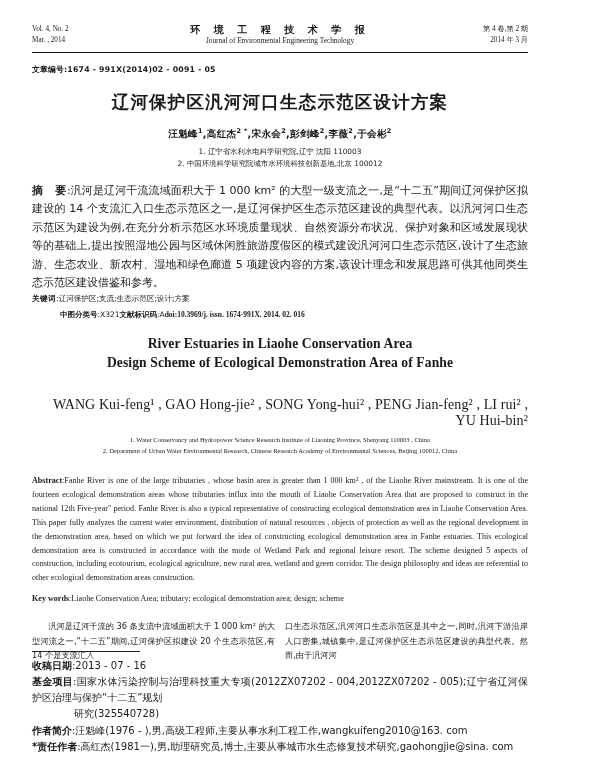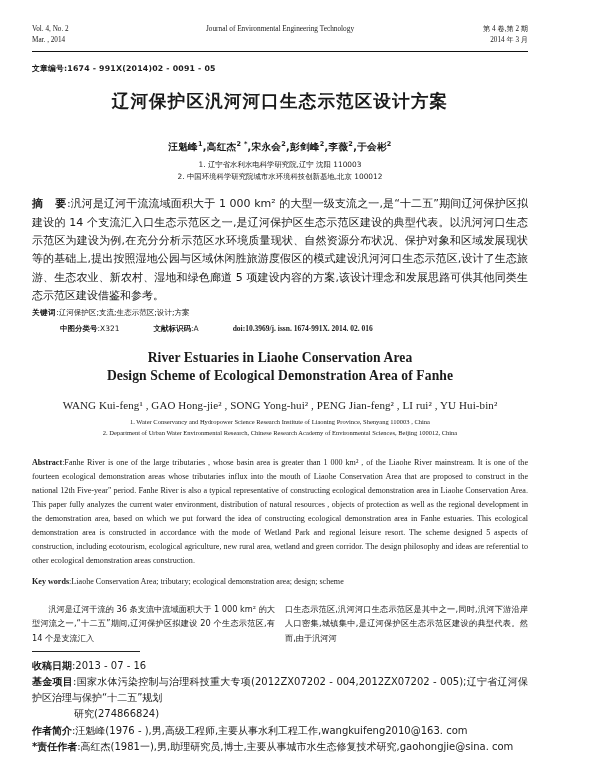--- a/index.html
+++ b/index.html
@@ -75,21 +75,21 @@
     letter-spacing: 1.2px;
     font-family: "DejaVu Sans", "Liberation Sans", sans-serif;
     margin-top: 16px;
     line-height: 1.3;
   }
   .authors-cn {
     text-align: center;
     font-size: 9.6px;
     font-weight: bold;
     font-family: "DejaVu Sans", "Liberation Sans", sans-serif;
-    margin-top: 28px;
+    margin-top: 14px;
     letter-spacing: 0.3px;
   }
   .affil-cn {
     text-align: center;
     font-size: 7.4px;
     line-height: 1.62;
     font-family: "DejaVu Sans", "Liberation Sans", sans-serif;
     margin-top: 5px;
   }
   sup { font-size: 0.68em; vertical-align: super; line-height: 0; }
@@ -113,42 +113,41 @@
     font-size: 7.55px;
     line-height: 1.68;
     font-family: "DejaVu Sans", "Liberation Sans", sans-serif;
     margin-top: 1px;
   }
   .clc-row {
     font-size: 7.5px;
     font-family: "DejaVu Sans", "Liberation Sans", sans-serif;
     margin-top: 4px;
     display: flex;
-    gap: 34px;
     padding-left: 28px;
   }
   .clc-row .lead { font-weight: bold; }
   .clc-row .doi {
     font-family: "Liberation Serif", serif;
     font-weight: bold;
   }
 
   
   .title-en {
     text-align: center;
     font-size: 13.6px;
     font-weight: bold;
     line-height: 1.38;
     margin-top: 15px;
     letter-spacing: 0.1px;
   }
   .authors-en {
-    text-align: center;
-    font-size: 11px;
-    margin-top: 13px;
+    text-align: right;
+    font-size: 14px;
+    margin-top: 24px;
     letter-spacing: 0.1px;
   }
   .affil-en {
     text-align: center;
     font-size: 6.5px;
     line-height: 1.72;
     margin-top: 5px;
   }
   .abs-en {
     font-size: 8.1px;
@@ -206,20 +205,21 @@
 <body>
 
 <div class="page">
 
   <div class="masthead">
     <div class="masthead-side">
       <div>Vol. 4, No. 2</div>
       <div>Mar. , 2014</div>
     </div>
     <div class="masthead-mid">
+      <div class="journal-cn">环 境 工 程 技 术 学 报</div>
       <div class="journal-en">Journal of Environmental Engineering Technology</div>
     </div>
     <div class="masthead-side right">
       <div>第 4 卷,第 2 期</div>
       <div>2014 年 3 月</div>
     </div>
   </div>
   <div class="rule-thick"></div>
 
   <div class="artnum">文章编号:1674 - 991X(2014)02 - 0091 - 05</div>
@@ -285,21 +285,21 @@
   <div class="foot">
     <div class="foot-rule"></div>
 
     <div class="foot-line">
       <span class="lead">收稿日期</span><span>:2013 - 07 - 16</span>
     </div>
 
     <div class="foot-line">
       <span class="lead">基金项目</span><span>:国家水体污染控制与治理科技重大专项(2012ZX07202 - 004,2012ZX07202 - 005);辽宁省辽河保护区治理与保护“十二五”规划</span>
     </div>
-    <div class="foot-line foot-cont">研究(274866824)</div>
+    <div class="foot-line foot-cont">研究(325540728)</div>
 
     <div class="foot-line">
       <span class="lead">作者简介</span><span>:汪魁峰(1976 - ),男,高级工程师,主要从事水利工程工作,wangkuifeng2010@163. com</span>
     </div>
 
     <div class="foot-line">
       <span class="lead">*责任作者</span><span>:高红杰(1981一),男,助理研究员,博士,主要从事城市水生态修复技术研究,gaohongjie@sina. com</span>
     </div>
   </div>
 

